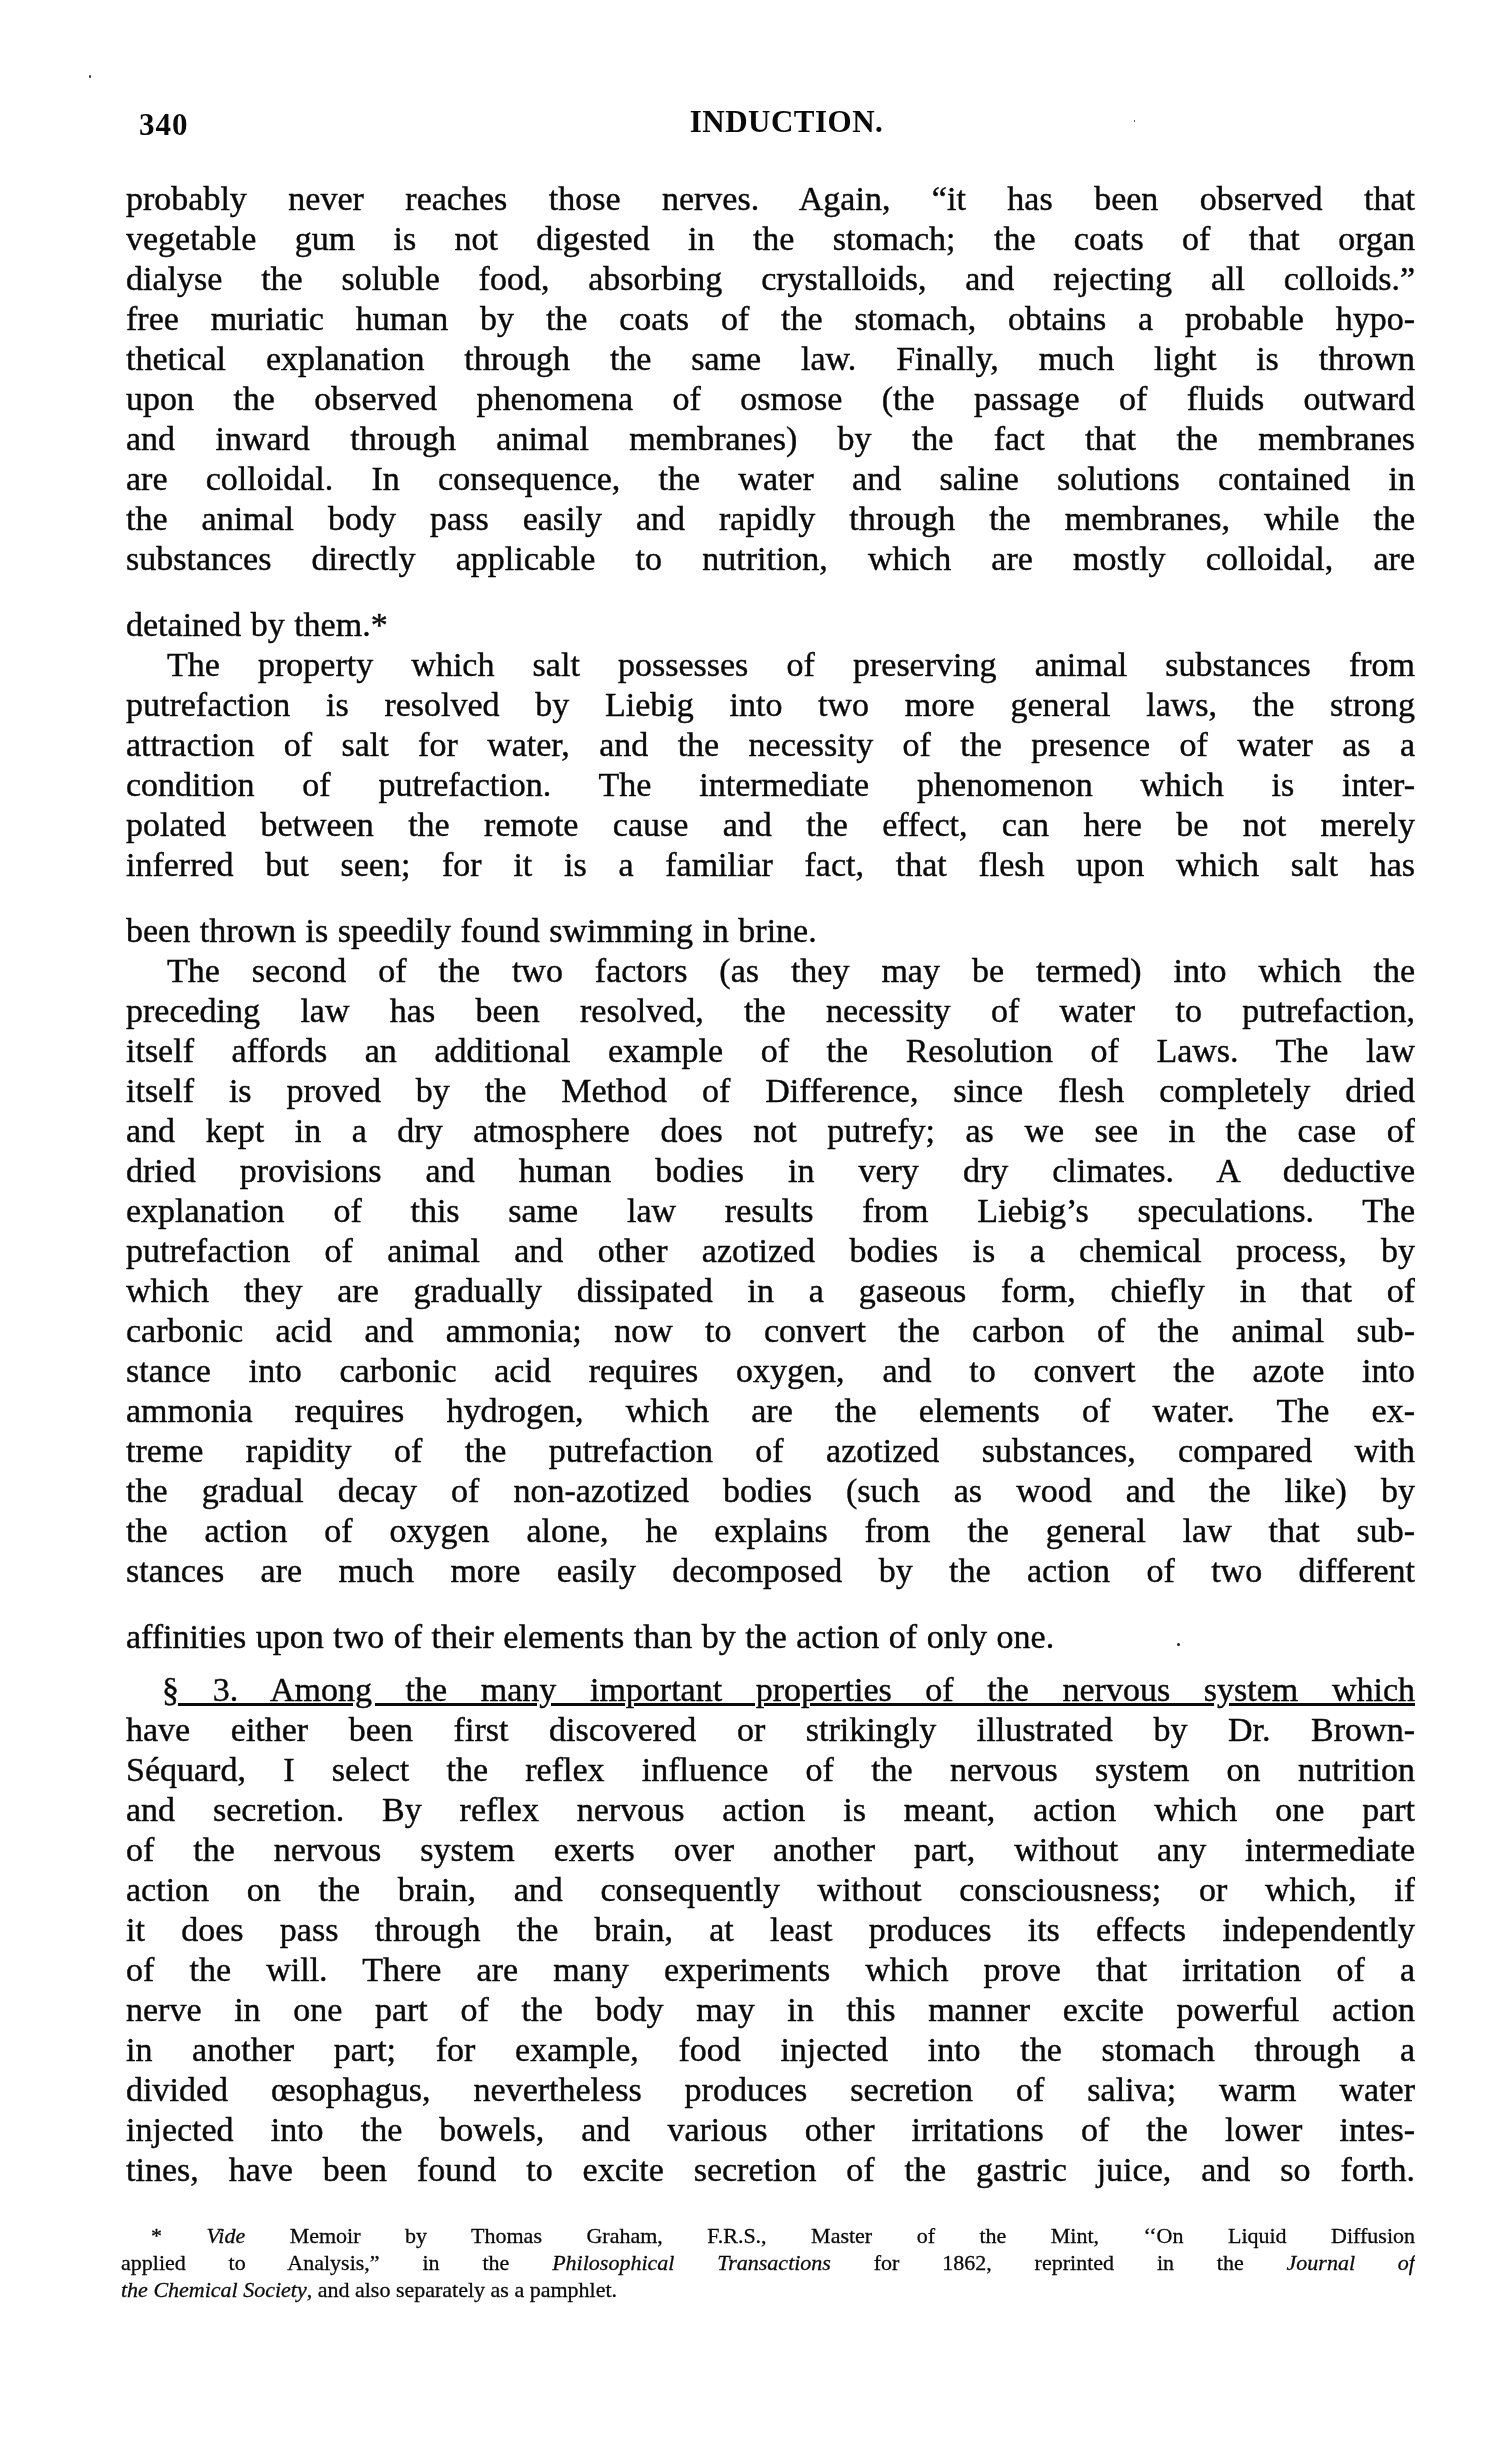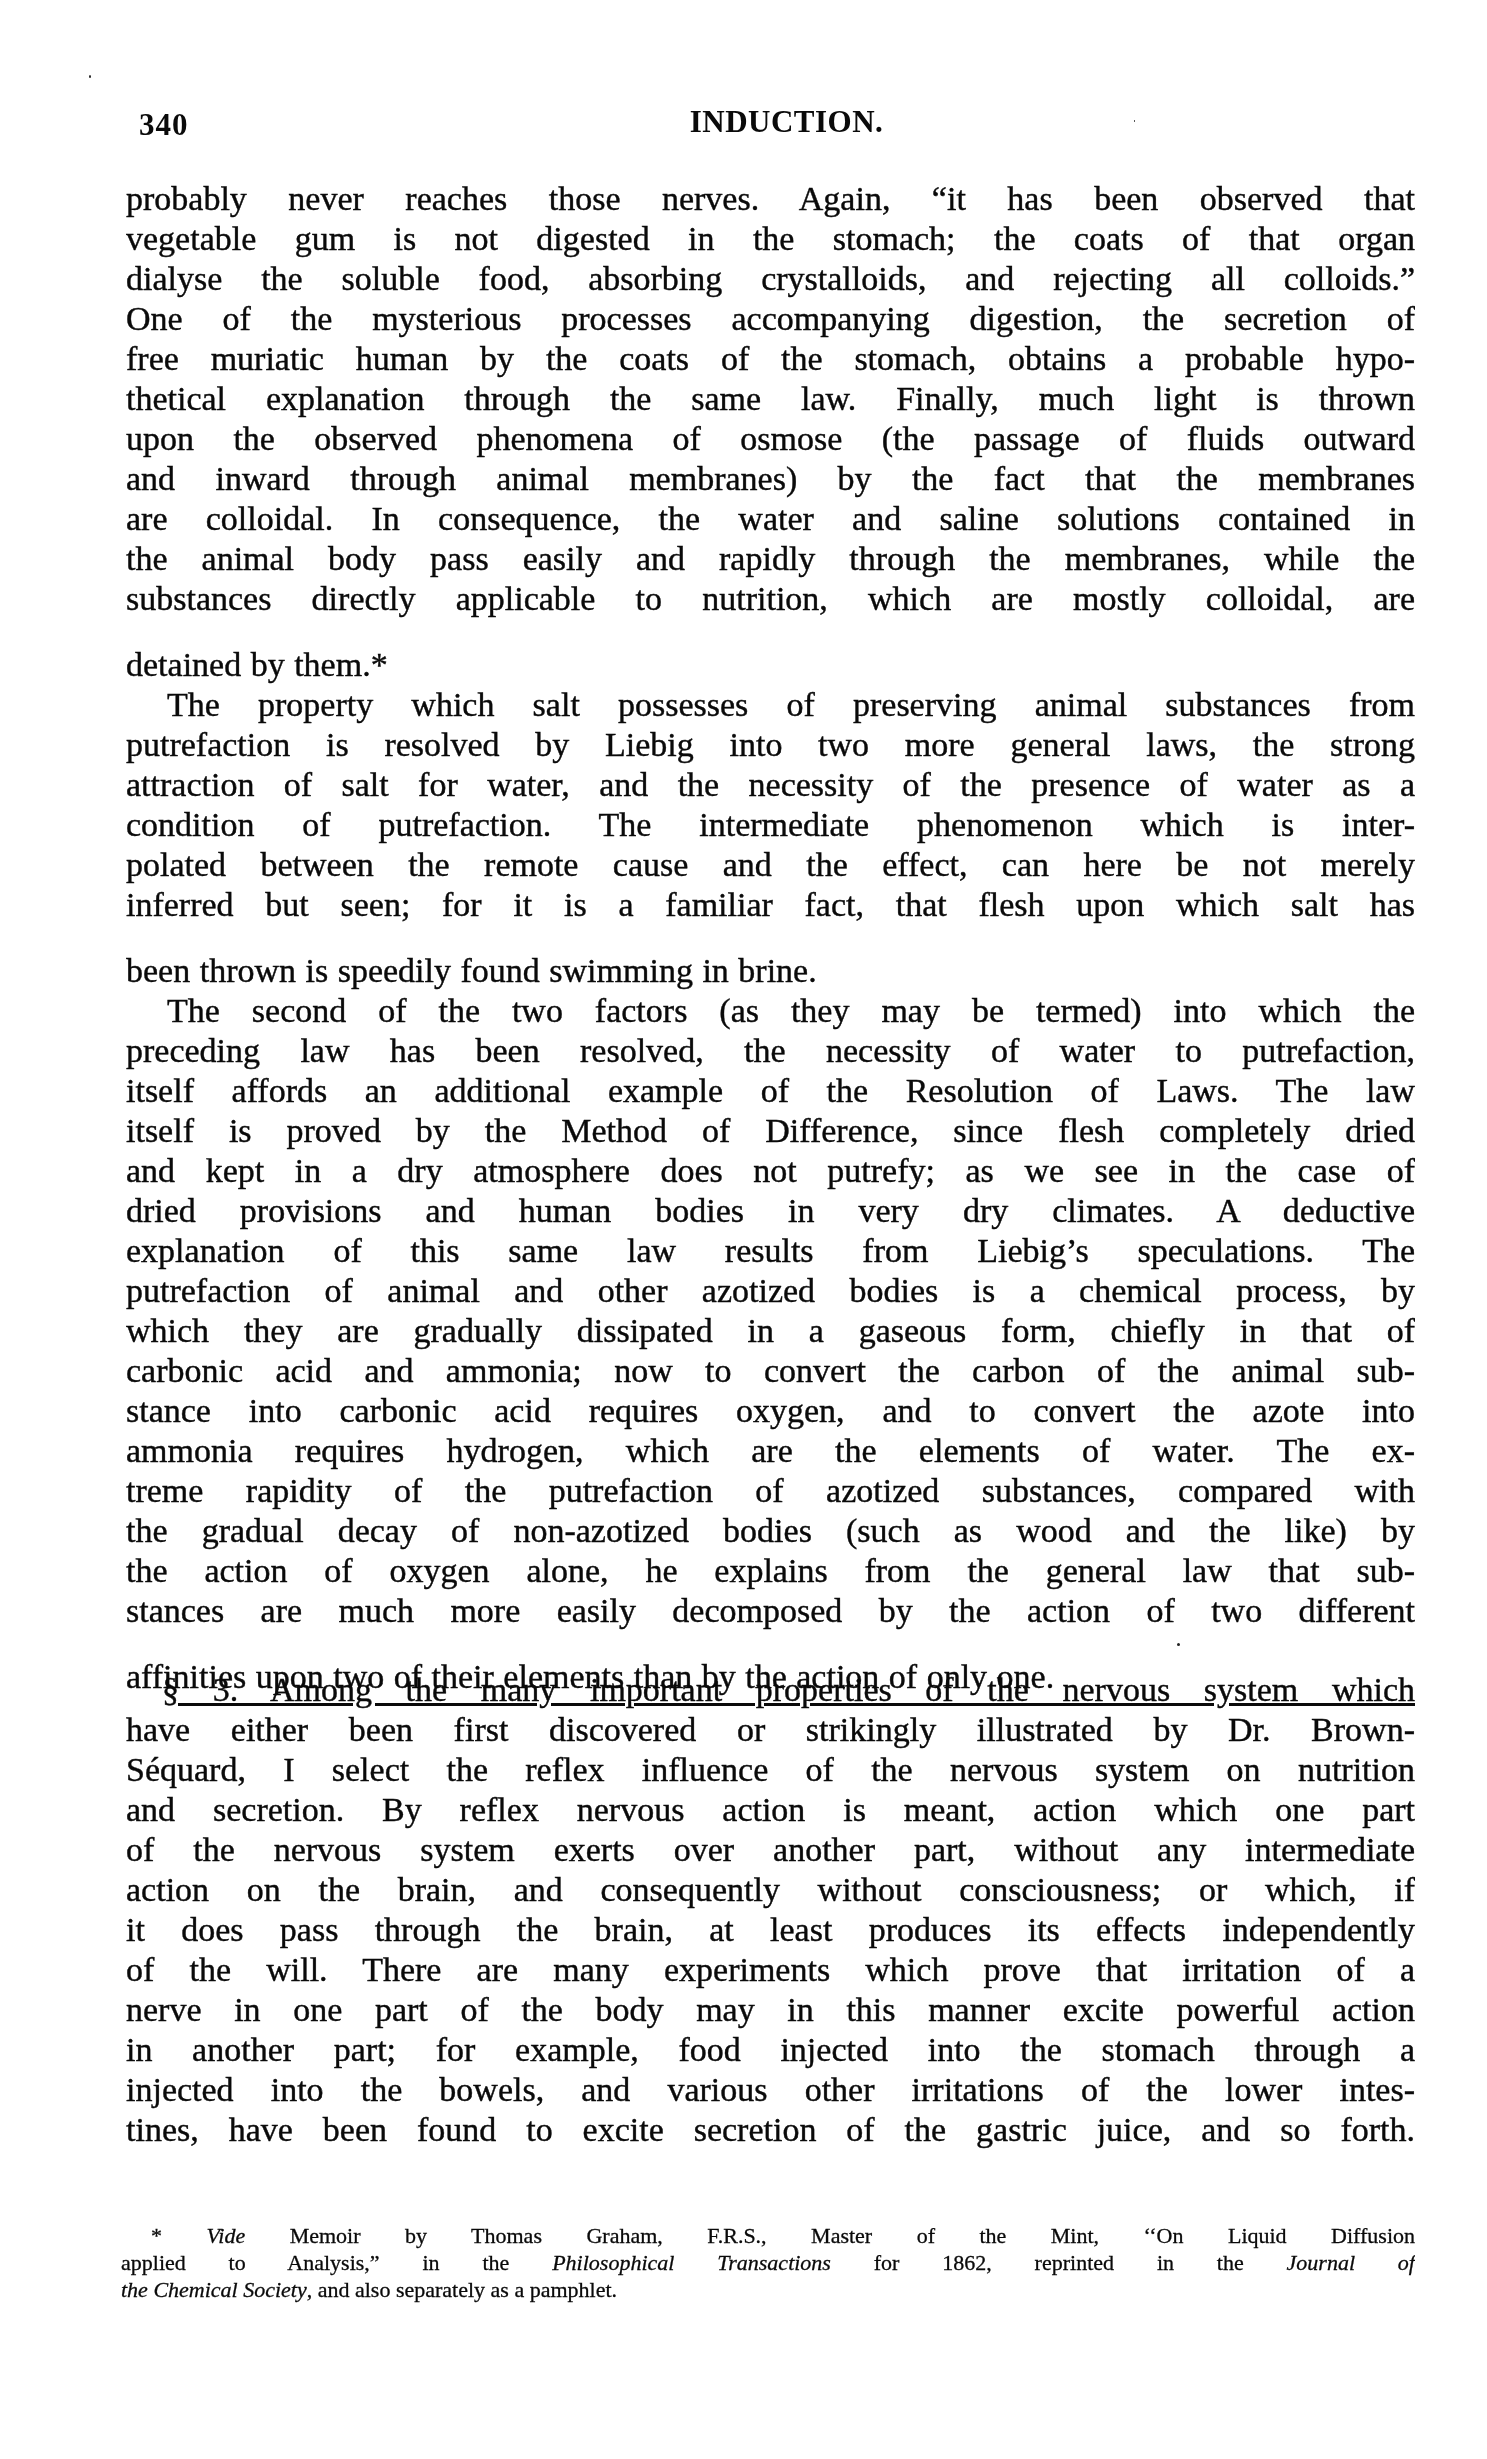--- a/index.html
+++ b/index.html
@@ -38,21 +38,20 @@
 <header class="running-head">
   <div class="page-number">340</div>
   <div class="running-title">INDUCTION.</div>
 </header>
 
 <main class="text-block body-text">
   <section>
     <span class="line">probably never reaches those nerves.  Again, “it has been observed that</span>
     <span class="line">vegetable gum is not digested in the stomach; the coats of that organ</span>
     <span class="line">dialyse the soluble food, absorbing crystalloids, and rejecting all colloids.”</span>
-    <span class="line">One of the mysterious processes accompanying digestion, the secretion of</span>
     <span class="line">free muriatic human by the coats of the stomach, obtains a probable hypo-</span>
     <span class="line">thetical explanation through the same law.  Finally, much light is thrown</span>
     <span class="line">upon the observed phenomena of osmose (the passage of fluids outward</span>
     <span class="line">and inward through animal membranes) by the fact that the membranes</span>
     <span class="line">are colloidal.  In consequence, the water and saline solutions contained in</span>
     <span class="line">the animal body pass easily and rapidly through the membranes, while the</span>
     <span class="line">substances directly applicable to nutrition, which are mostly colloidal, are</span>
     <span class="line last">detained by them.*</span>
   </section>
   <section>
@@ -89,20 +88,21 @@
   <span class="line section-indent">§ 3.  Among the many important properties of the nervous system which</span>
   <span class="line">have either been first discovered or strikingly illustrated by Dr. Brown-</span>
   <span class="line">Séquard, I select the reflex influence of the nervous system on nutrition</span>
   <span class="line">and secretion.  By reflex nervous action is meant, action which one part</span>
   <span class="line">of the nervous system exerts over another part, without any intermediate</span>
   <span class="line">action on the brain, and consequently without consciousness; or which, if</span>
   <span class="line">it does pass through the brain, at least produces its effects independently</span>
   <span class="line">of the will.  There are many experiments which prove that irritation of a</span>
   <span class="line">nerve in one part of the body may in this manner excite powerful action</span>
   <span class="line">in another part; for example, food injected into the stomach through a</span>
+  <span class="line">divided œsophagus, nevertheless produces secretion of saliva; warm water</span>
   <span class="line">injected into the bowels, and various other irritations of the lower intes-</span>
   <span class="line">tines, have been found to excite secretion of the gastric juice, and so forth.</span>
 </section>
 
 <footer class="footnote">
   <span class="fn-line first"><span>* </span><i>Vide</i><span> Memoir by Thomas Graham, F.R.S., Master of the Mint, ‘‘On Liquid Diffusion</span></span>
   <span class="fn-line"><span>applied to Analysis,” in the </span><i>Philosophical Transactions</i><span> for 1862, reprinted in the </span><i>Journal of</i></span>
   <span class="fn-line last"><i>the Chemical Society</i><span>, and also separately as a pamphlet.</span></span>
 </footer>
 

